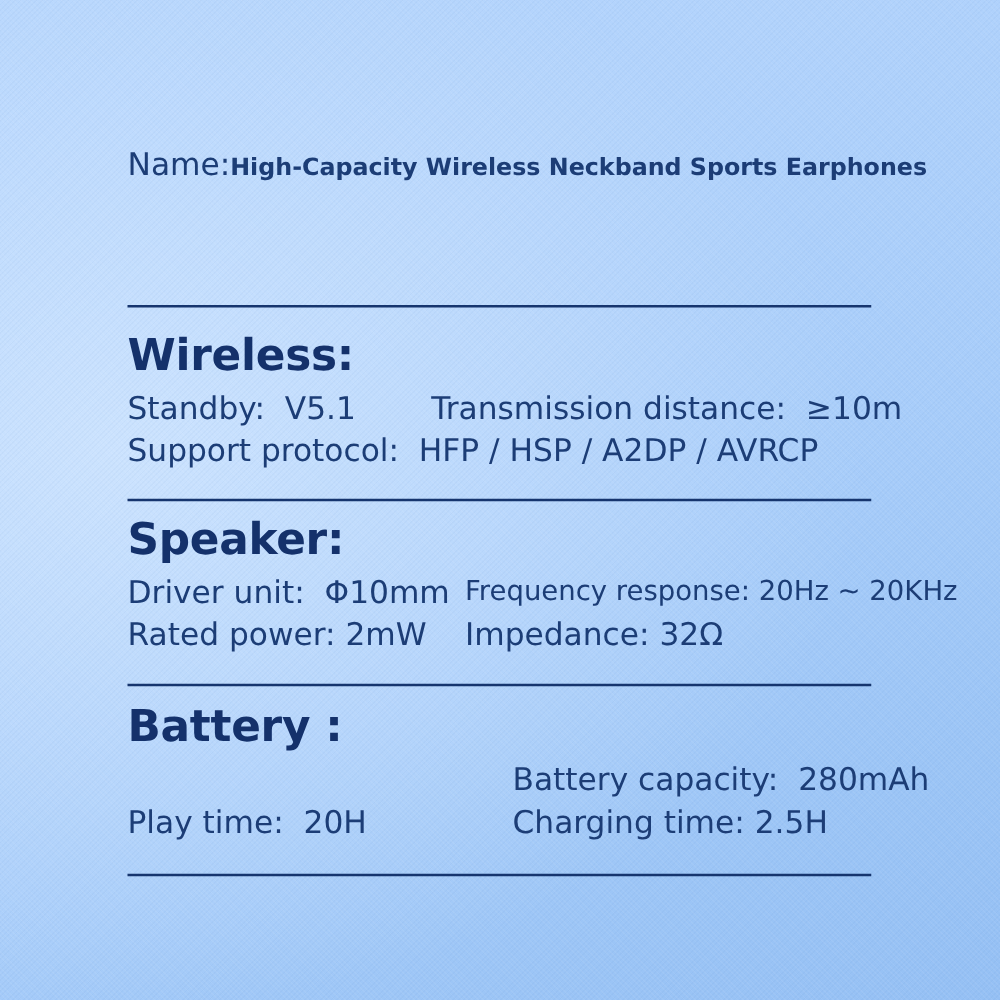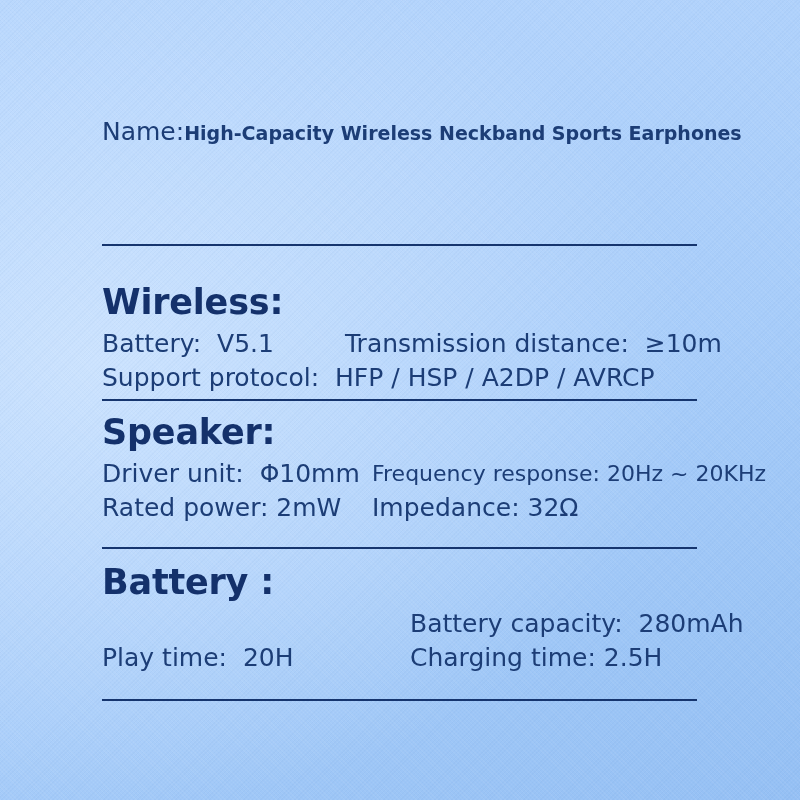--- a/index.html
+++ b/index.html
@@ -43,21 +43,21 @@
     height: 800px;
   }
 
   .section {
     position: absolute;
     left: 0;
     width: 596px;
   }
 
   .sec-basic    { top: 112px; }
-  .sec-wireless { top: 280px; }
+  .sec-wireless { top: 263px; }
   .sec-speaker  { top: 410px; }
   .sec-battery  { top: 560px; }
 
   .heading {
     color: #14316b;
     font-weight: bold;
     font-size: 35px;
     line-height: 44px;
     letter-spacing: -0.2px;
     white-space: pre;
@@ -125,21 +125,21 @@
 
 
       </div>
     </section>
 
     <section class="section sec-wireless">
       <div class="heading">Wireless:</div>
       <div class="rows">
 
         <div class="row">
-          <span class="cell col1">Battery:  V5.1</span>
+          <span class="cell col1">Standby:  V5.1</span>
           <span class="cell col2">Transmission distance:  ≥10m</span>
         </div>
 
         <div class="row">
           <span class="cell col1">Support protocol:  HFP / HSP / A2DP / AVRCP</span>
         </div>
 
       </div>
     </section>
 

